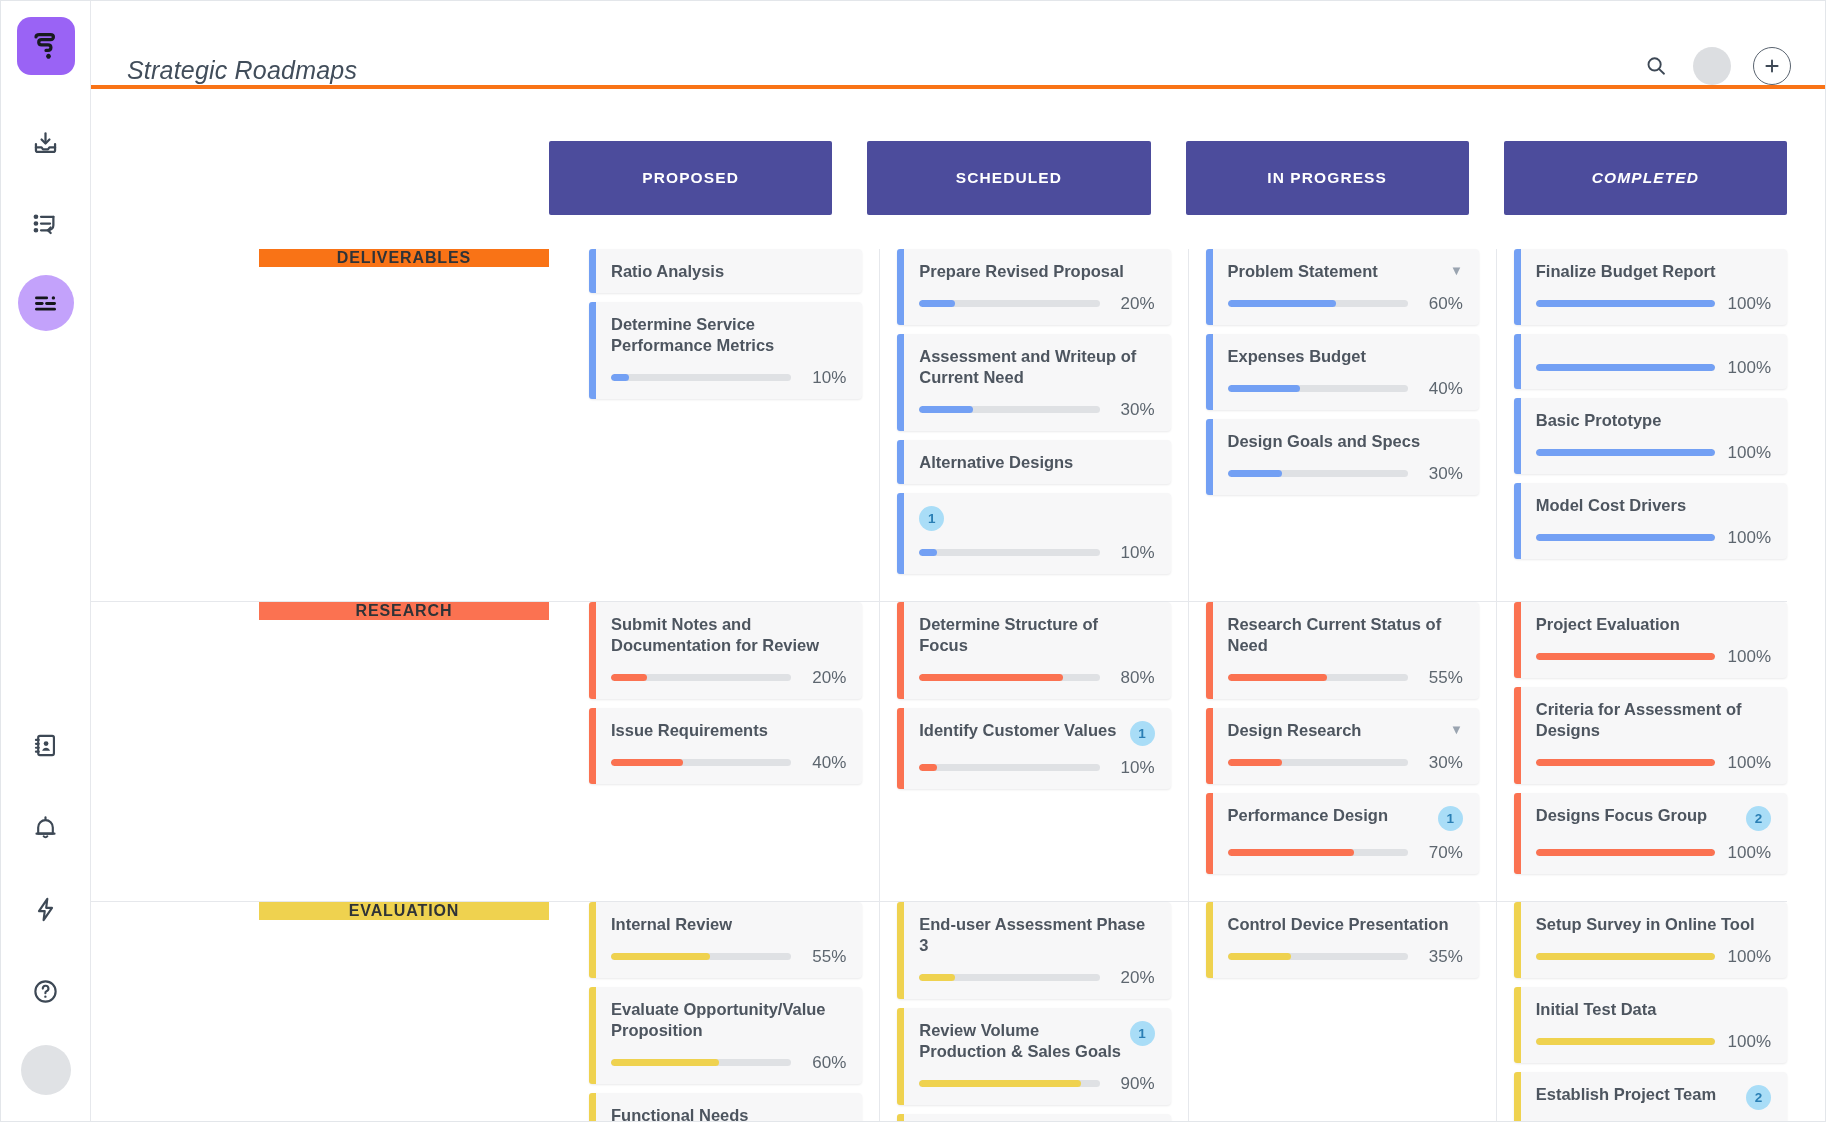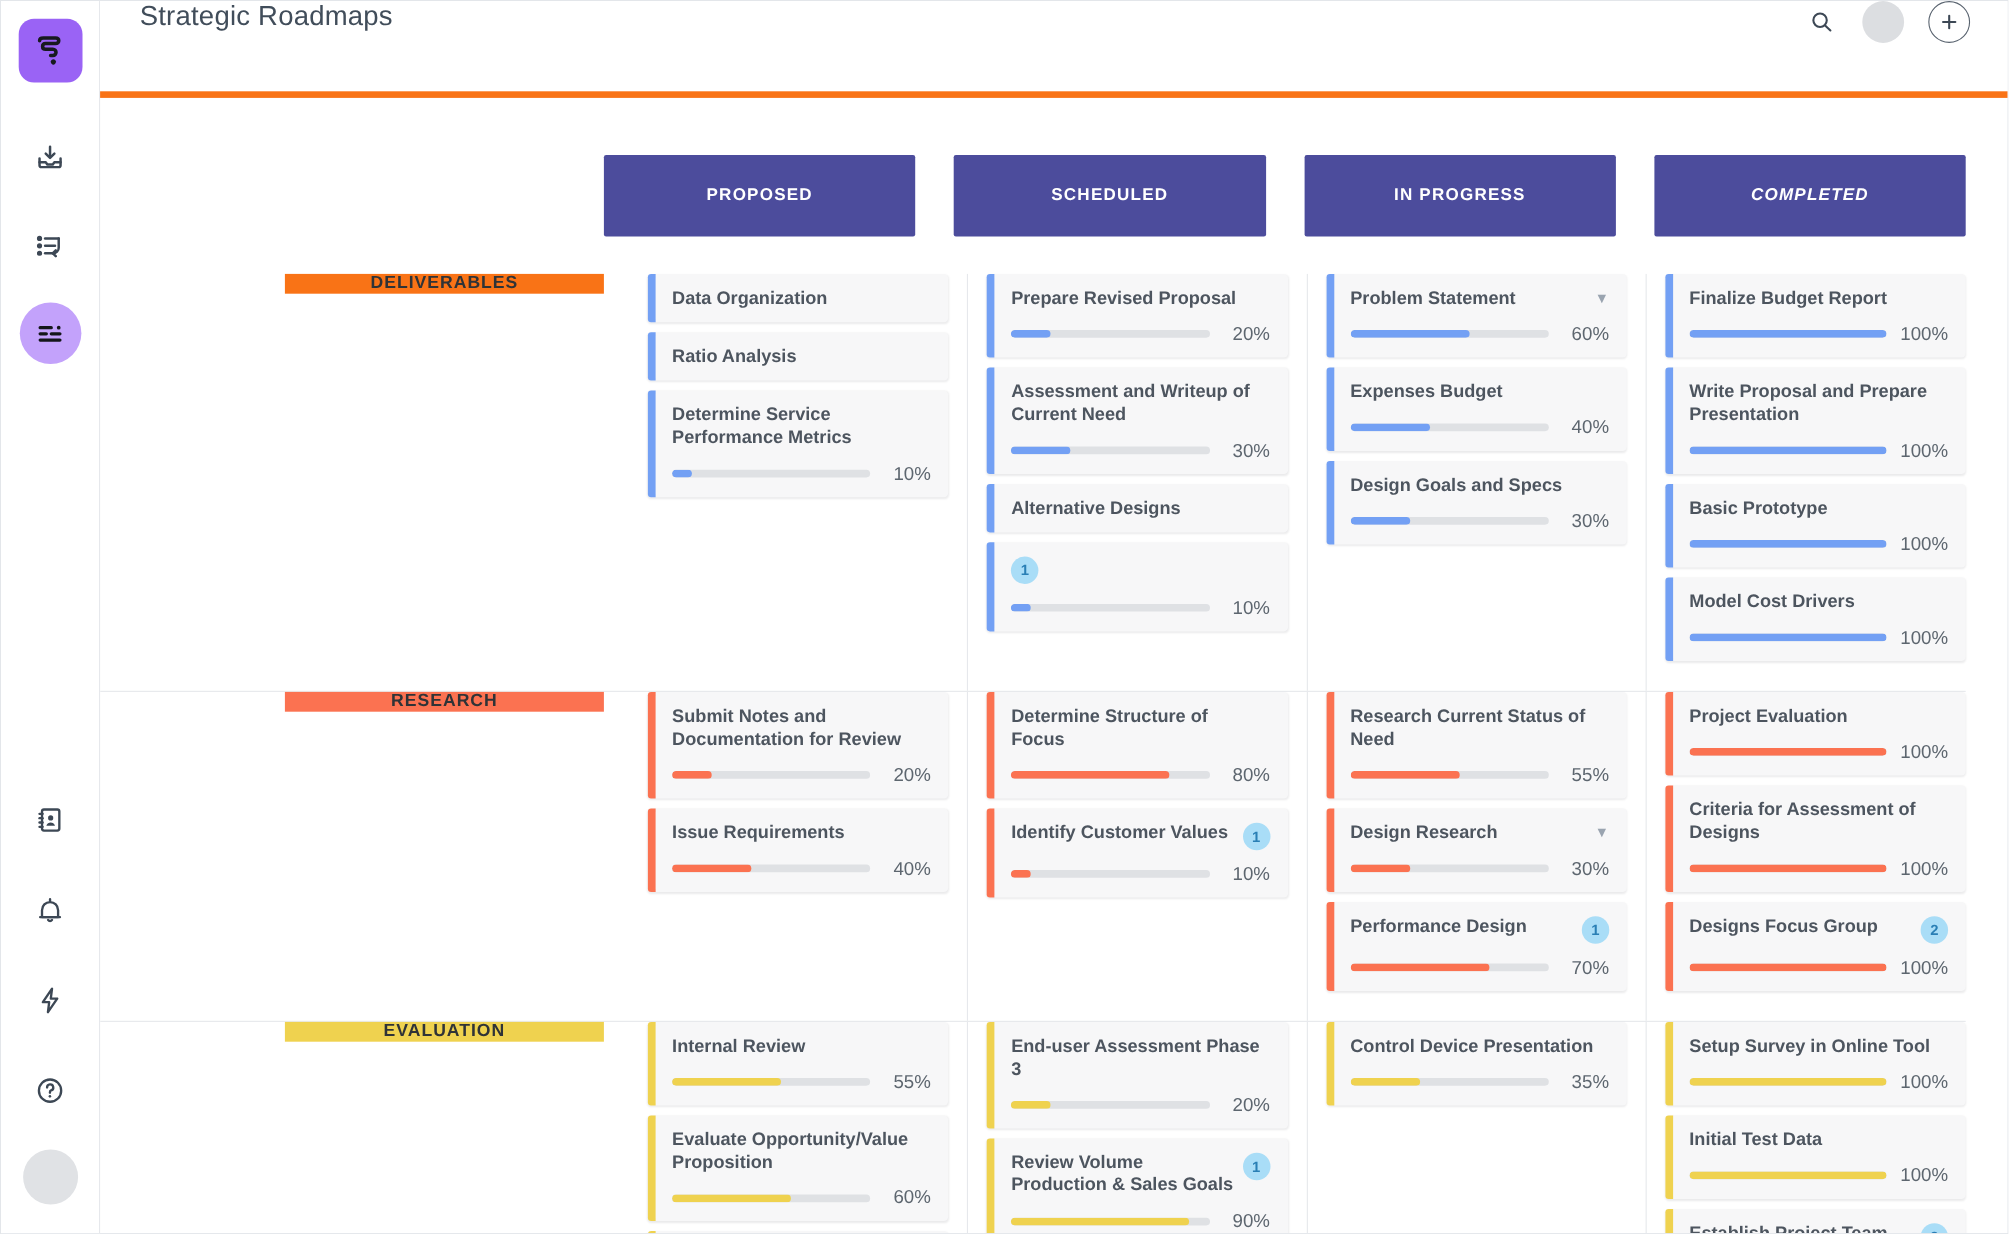--- a/index.html
+++ b/index.html
@@ -48,24 +48,25 @@
     width: 50px; height: 50px; border-radius: 50%;
     background: #e0e2e5;
     margin-bottom: 26px;
   }
   .nav-lower { margin-bottom: 26px; }
 
   
   .main { flex: 1 1 auto; display: flex; flex-direction: column; min-width: 0; }
   .topbar {
     height: 88px; flex: 0 0 88px;
-    border-bottom: 6px solid #f97316;
-    display: flex; align-items: flex-start;
+    border-bottom: 4px solid #f97316;
+    display: flex; align-items: flex-end;
     padding: 0 34px 0 36px;
     background: #fff;
+    font-style: italic;
   }
   .page-title {
     font-size: 25px; color: #414d5a; font-weight: 400;
     letter-spacing: .2px;
   }
   .topbar-right { margin-left: auto; display: flex; align-items: center; gap: 22px; }
   .search-btn { width: 30px; height: 30px; color: #3d4855; display:flex; align-items:center; justify-content:center;}
   .avatar-top { width: 38px; height: 38px; border-radius: 50%; background: #dcdee1; }
   .add-btn {
     width: 38px; height: 38px; border-radius: 50%;
@@ -329,26 +330,20 @@
           <div class="col-header">COMPLETED</div>
         </div>
         <div id="swimlanes">
             <div class="swimlane">
               <div class="lane-label" style="background: #f97316;">DELIVERABLES</div>
               <div class="lane-cards">
                 <div class="lane-col">
                   <div class="card">
                     <div class="card-accent" style="background: rgb(115, 160, 244);"></div>
                     <div class="card-top">
-                      <div class="card-title">Data Organization</div>
-                    </div>
-                  </div>
-                  <div class="card">
-                    <div class="card-accent" style="background: rgb(115, 160, 244);"></div>
-                    <div class="card-top">
                       <div class="card-title">Ratio Analysis</div>
                     </div>
                   </div>
                   <div class="card">
                     <div class="card-accent" style="background: rgb(115, 160, 244);"></div>
                     <div class="card-top">
                       <div class="card-title">Determine Service Performance Metrics</div>
                     </div>
                     <div class="card-progress-row">
                       <div class="bar-track">
@@ -449,23 +444,20 @@
                     </div>
                     <div class="card-progress-row">
                       <div class="bar-track">
                         <div class="bar-fill" style="width: 100%; background: rgb(115, 160, 244);"></div>
                       </div>
                       <div class="bar-pct">100%</div>
                     </div>
                   </div>
                   <div class="card">
                     <div class="card-accent" style="background: rgb(115, 160, 244);"></div>
-                    <div class="card-top">
-                      <div class="card-title">Write Proposal and Prepare Presentation</div>
-                    </div>
                     <div class="card-progress-row">
                       <div class="bar-track">
                         <div class="bar-fill" style="width: 100%; background: rgb(115, 160, 244);"></div>
                       </div>
                       <div class="bar-pct">100%</div>
                     </div>
                   </div>
                   <div class="card">
                     <div class="card-accent" style="background: rgb(115, 160, 244);"></div>
                     <div class="card-top">

